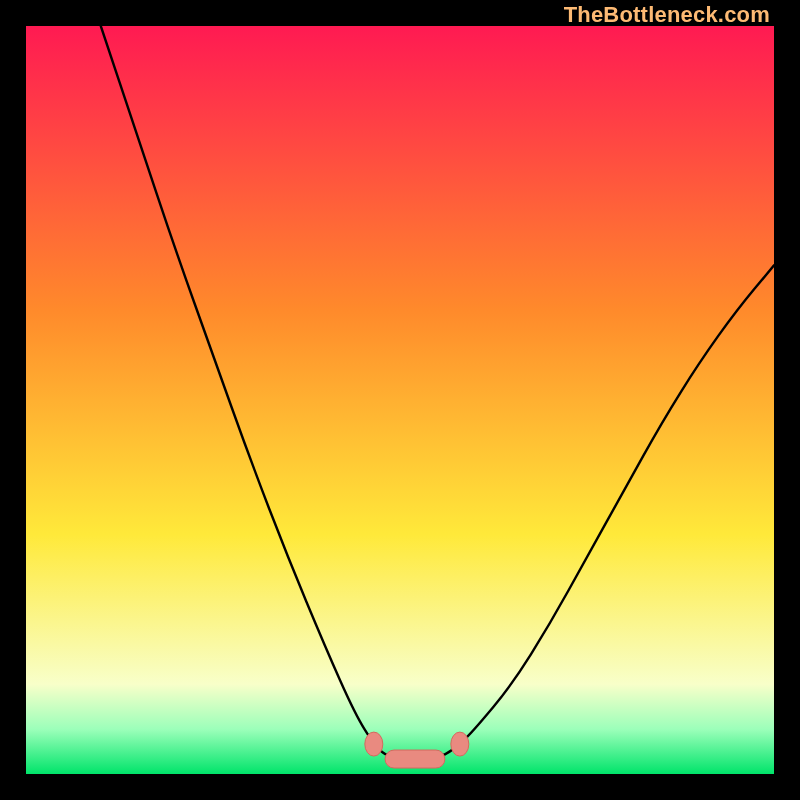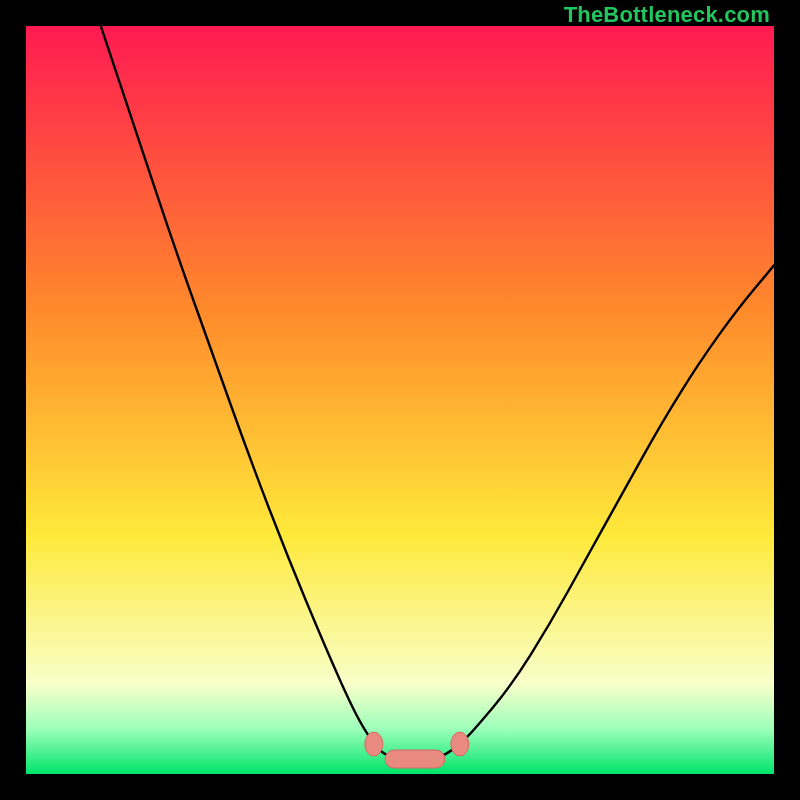--- a/index.html
+++ b/index.html
@@ -26,21 +26,21 @@
     height: 748px;
     overflow: hidden;
   }
   .watermark {
     position: absolute;
     top: 2px;
     right: 30px;
     font-family: Arial, Helvetica, sans-serif;
     font-size: 22px;
     font-weight: 600;
-    color: #22c55e;
+    color: #fdba74;
     letter-spacing: 0.2px;
     user-select: none;
   }
   svg {
     display: block;
   }
 </style>
 </head>
 <body>
 

